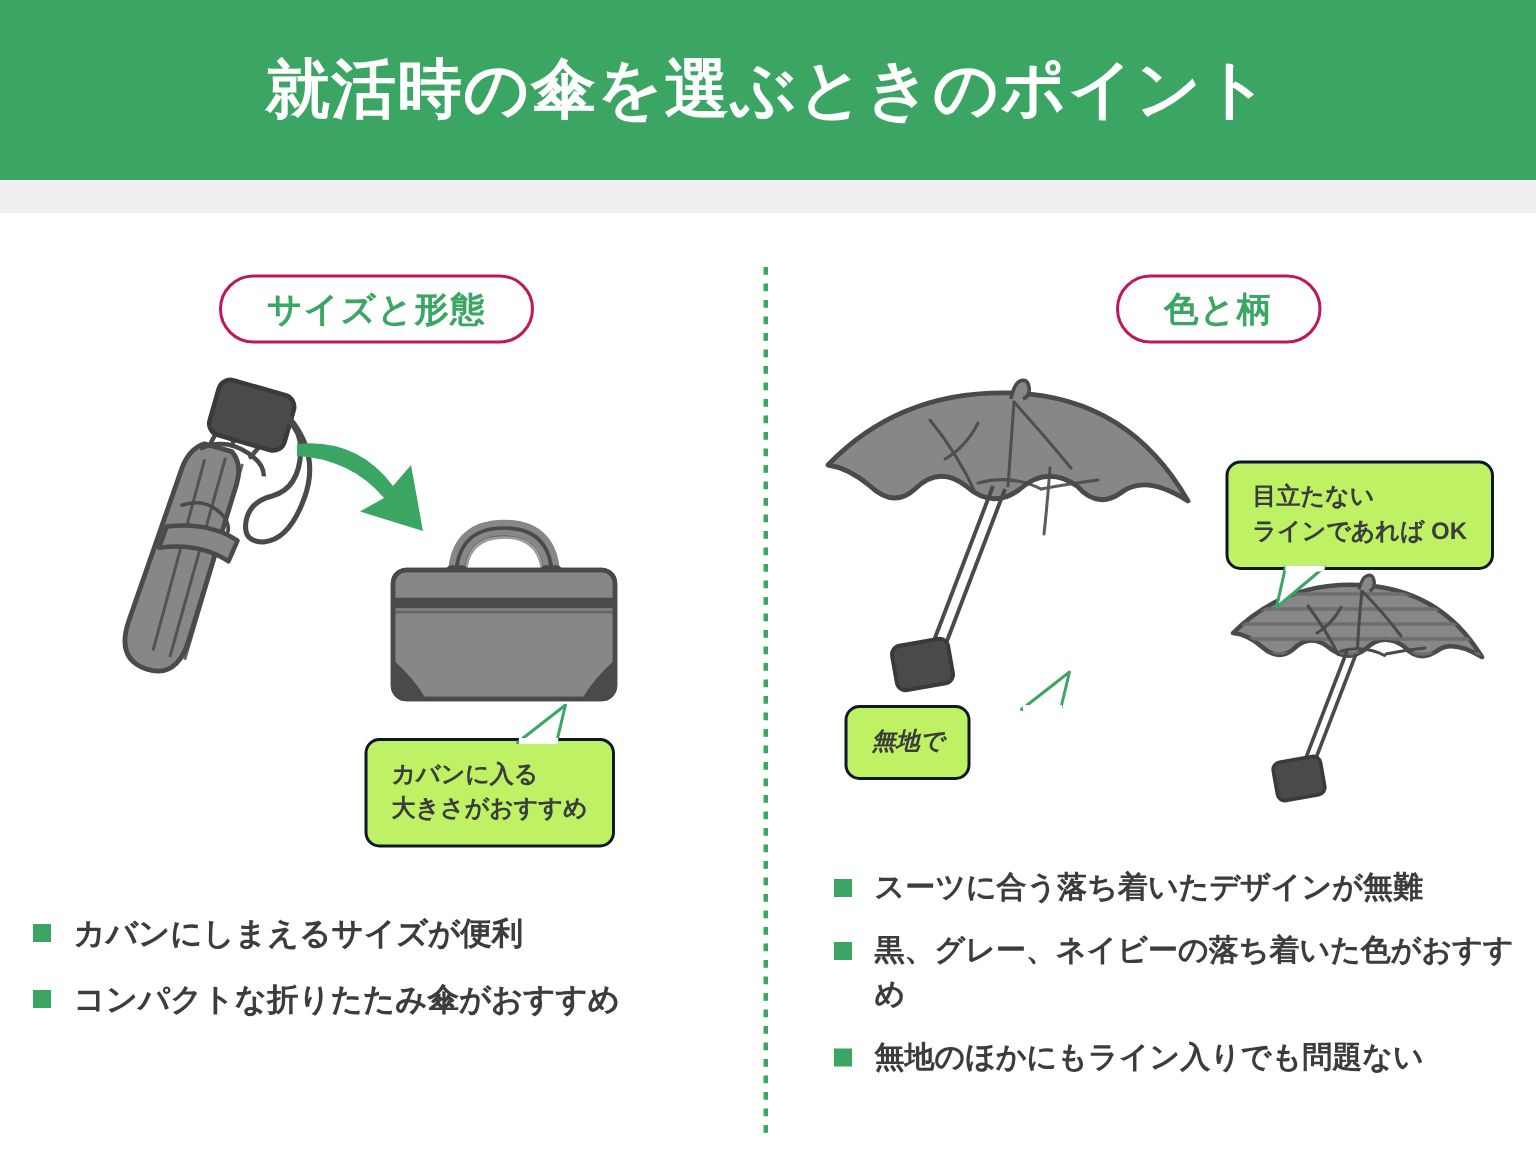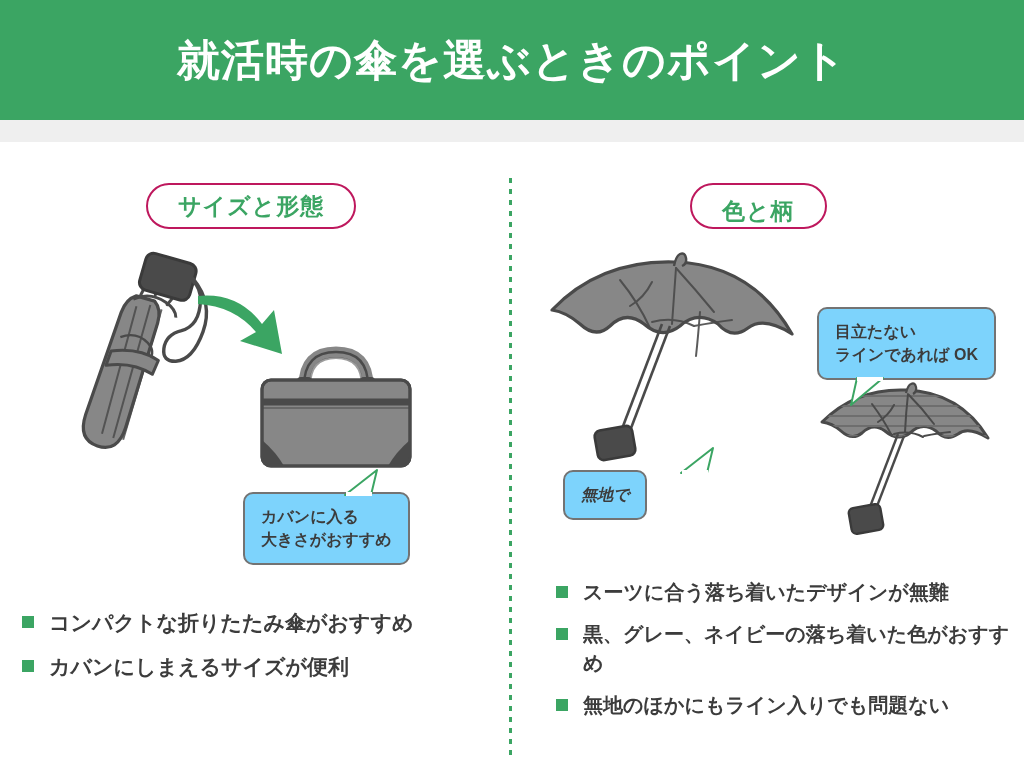--- a/index.html
+++ b/index.html
@@ -66,28 +66,28 @@
     padding: 0 30px;
   }
   .pill-label {
     color: #3ba563;
     font-size: 23px;
     font-weight: bold;
     letter-spacing: 1px;
     white-space: nowrap;
   }
   .pill-left  { left: 146px; top: 183px; }
-  .pill-right { left: 690px; top: 183px; align-items: flex-end; }
+  .pill-right { left: 744px; top: 183px; }
 
   
   .callout {
     position: absolute;
-    border: 2px solid #737373;
+    border: 2px solid #0f172a;
     border-radius: 10px;
-    background: #7dd3fc;
+    background: #bef264;
     padding: 11px 16px 12px 16px;
   }
   .callout-line {
     color: #3c3c3c;
     font-size: 16px;
     font-weight: bold;
     line-height: 1.45;
     white-space: nowrap;
   }
   .callout-tail { position: absolute; }
@@ -202,25 +202,25 @@
       <path d="M4 26 L36 1 L30 26 Z" fill="#ffffff" stroke="#3ba563" stroke-width="2" stroke-linejoin="round"></path>
       <path d="M5 25 H31" stroke="#ffffff" stroke-width="4"></path>
     </svg>
     <div class="callout-line">カバンに入る</div>
     <div class="callout-line">大きさがおすすめ</div>
   </div>
 
   <div class="bullet-list" id="bullets-left">
     <div class="bullet-item">
       <span class="bullet-square"></span>
+      <span class="bullet-text">カバンにしまえるサイズが便利</span>
+    </div>
+    <div class="bullet-item">
+      <span class="bullet-square"></span>
       <span class="bullet-text">コンパクトな折りたたみ傘がおすすめ</span>
-    </div>
-    <div class="bullet-item">
-      <span class="bullet-square"></span>
-      <span class="bullet-text">カバンにしまえるサイズが便利</span>
     </div>
   </div>
 
   <div class="column column-right"></div>
 
   <div class="pill pill-right">
     <span class="pill-label">色と柄</span>
   </div>
 
   <div class="illus" id="illus-big-umbrella">

